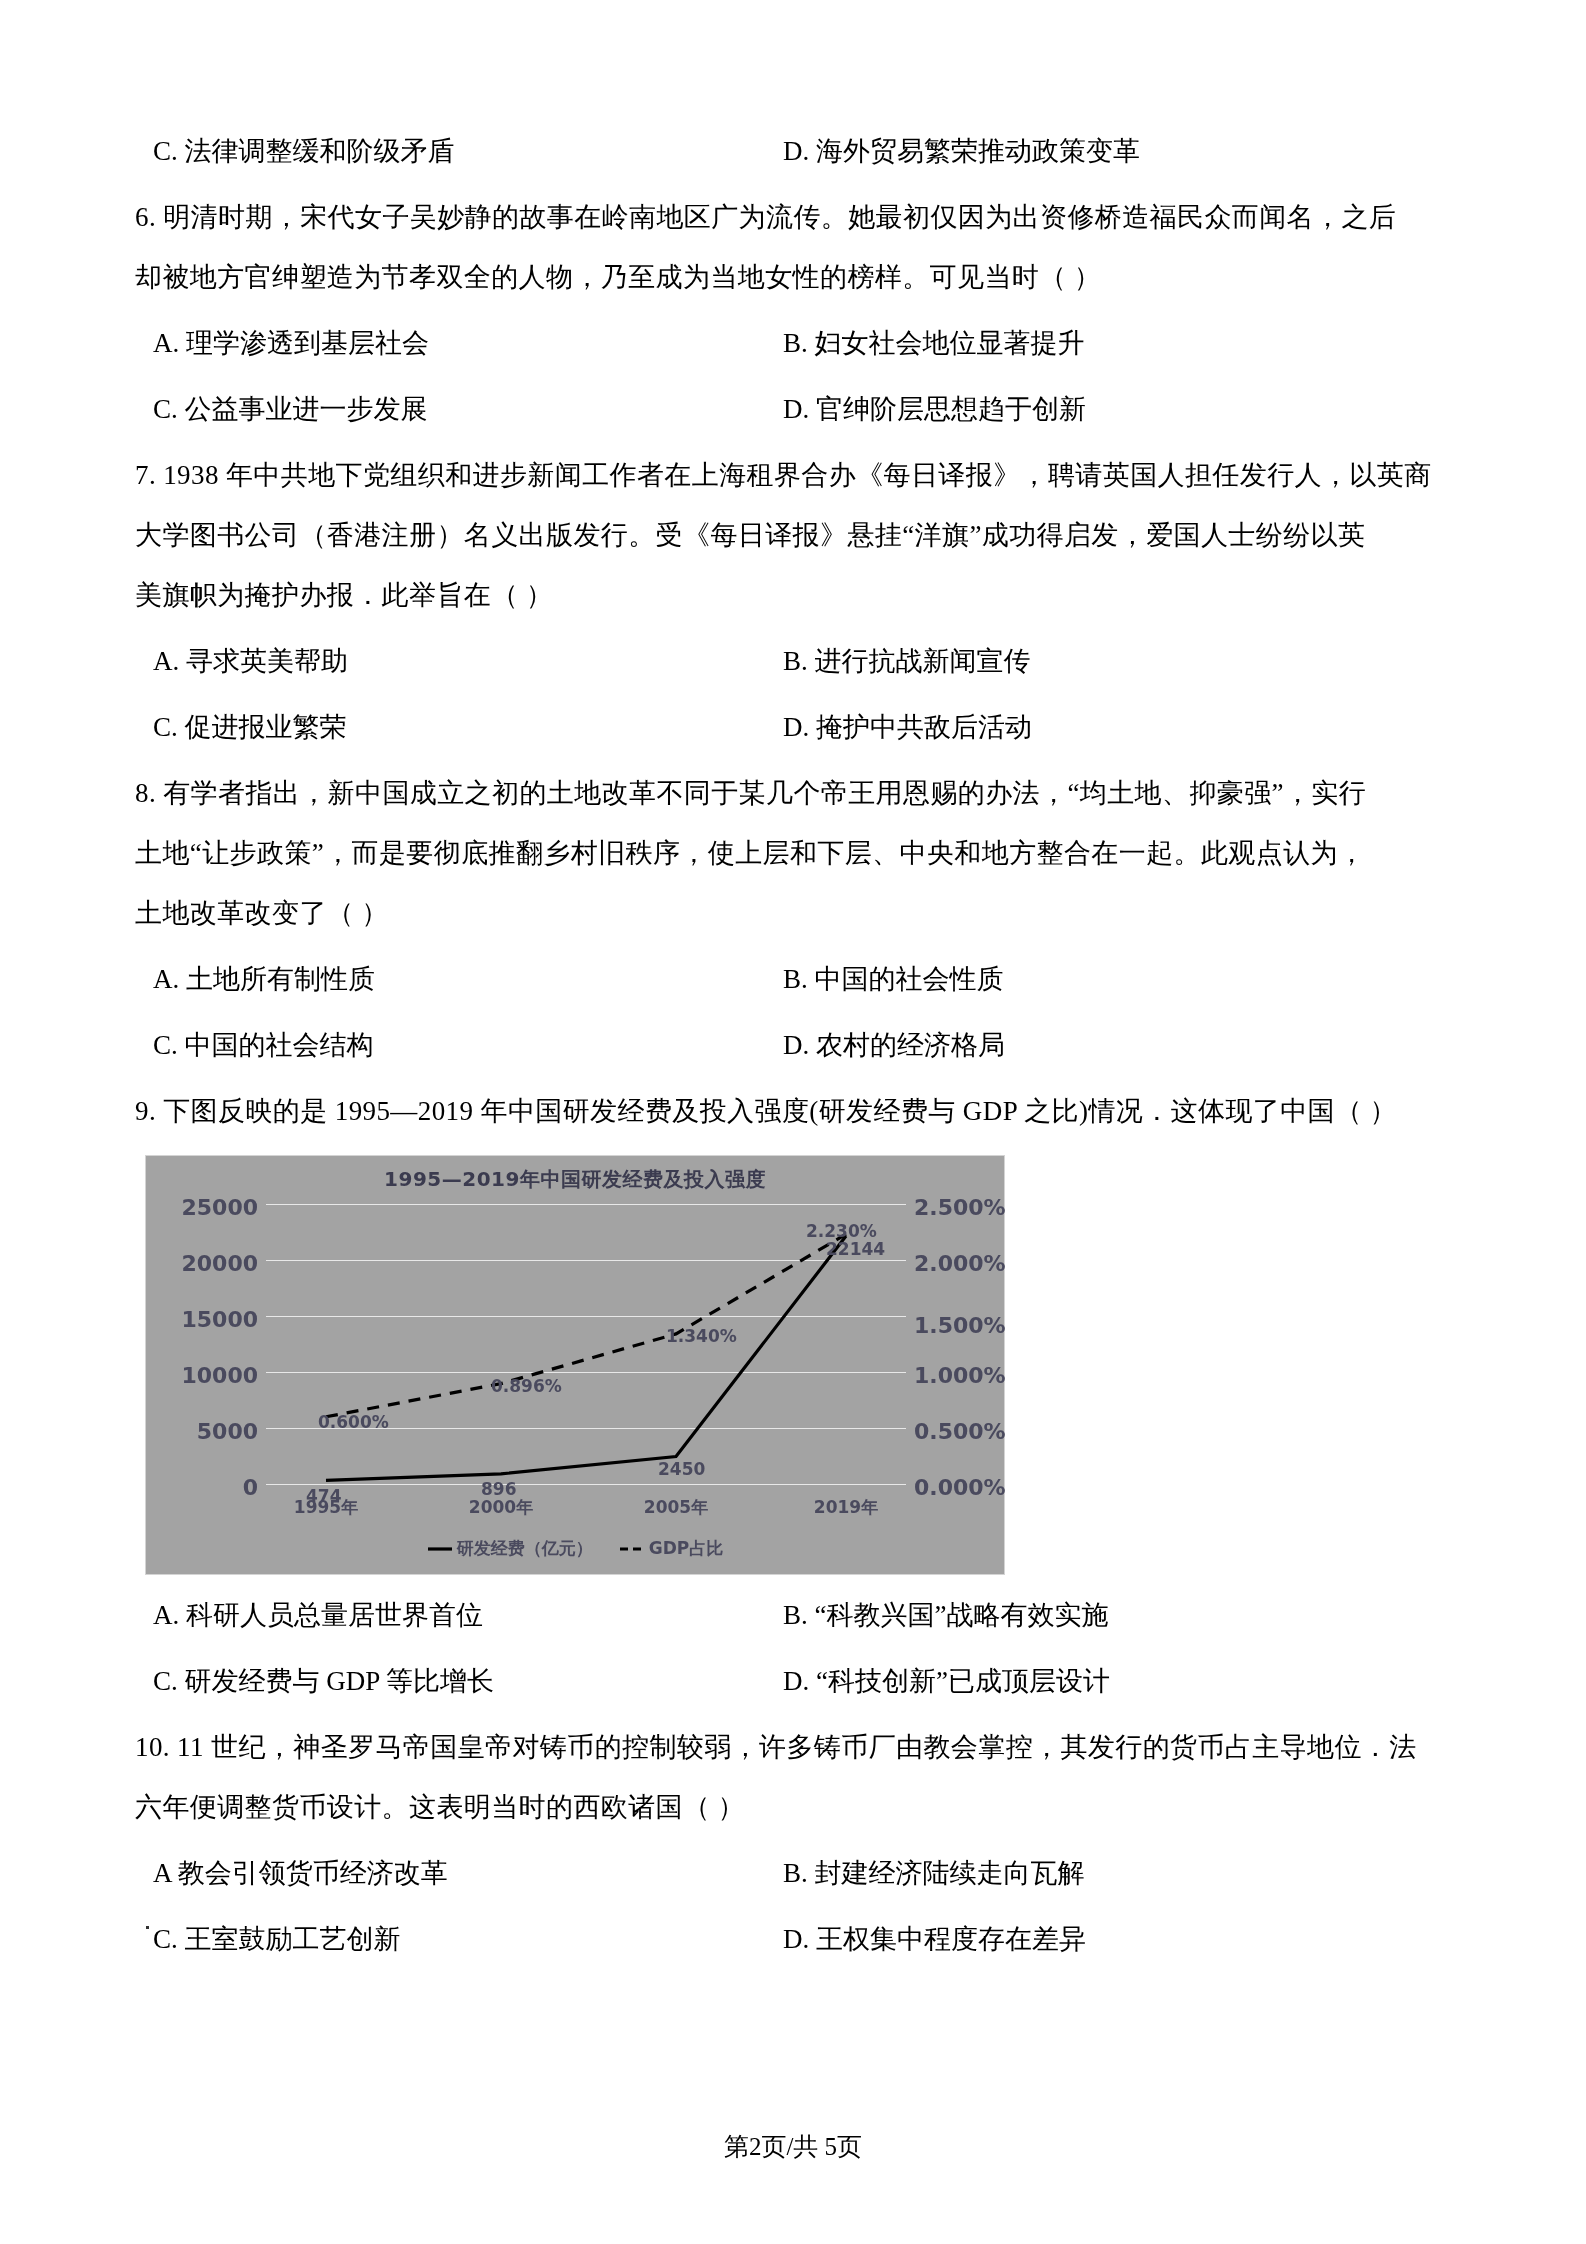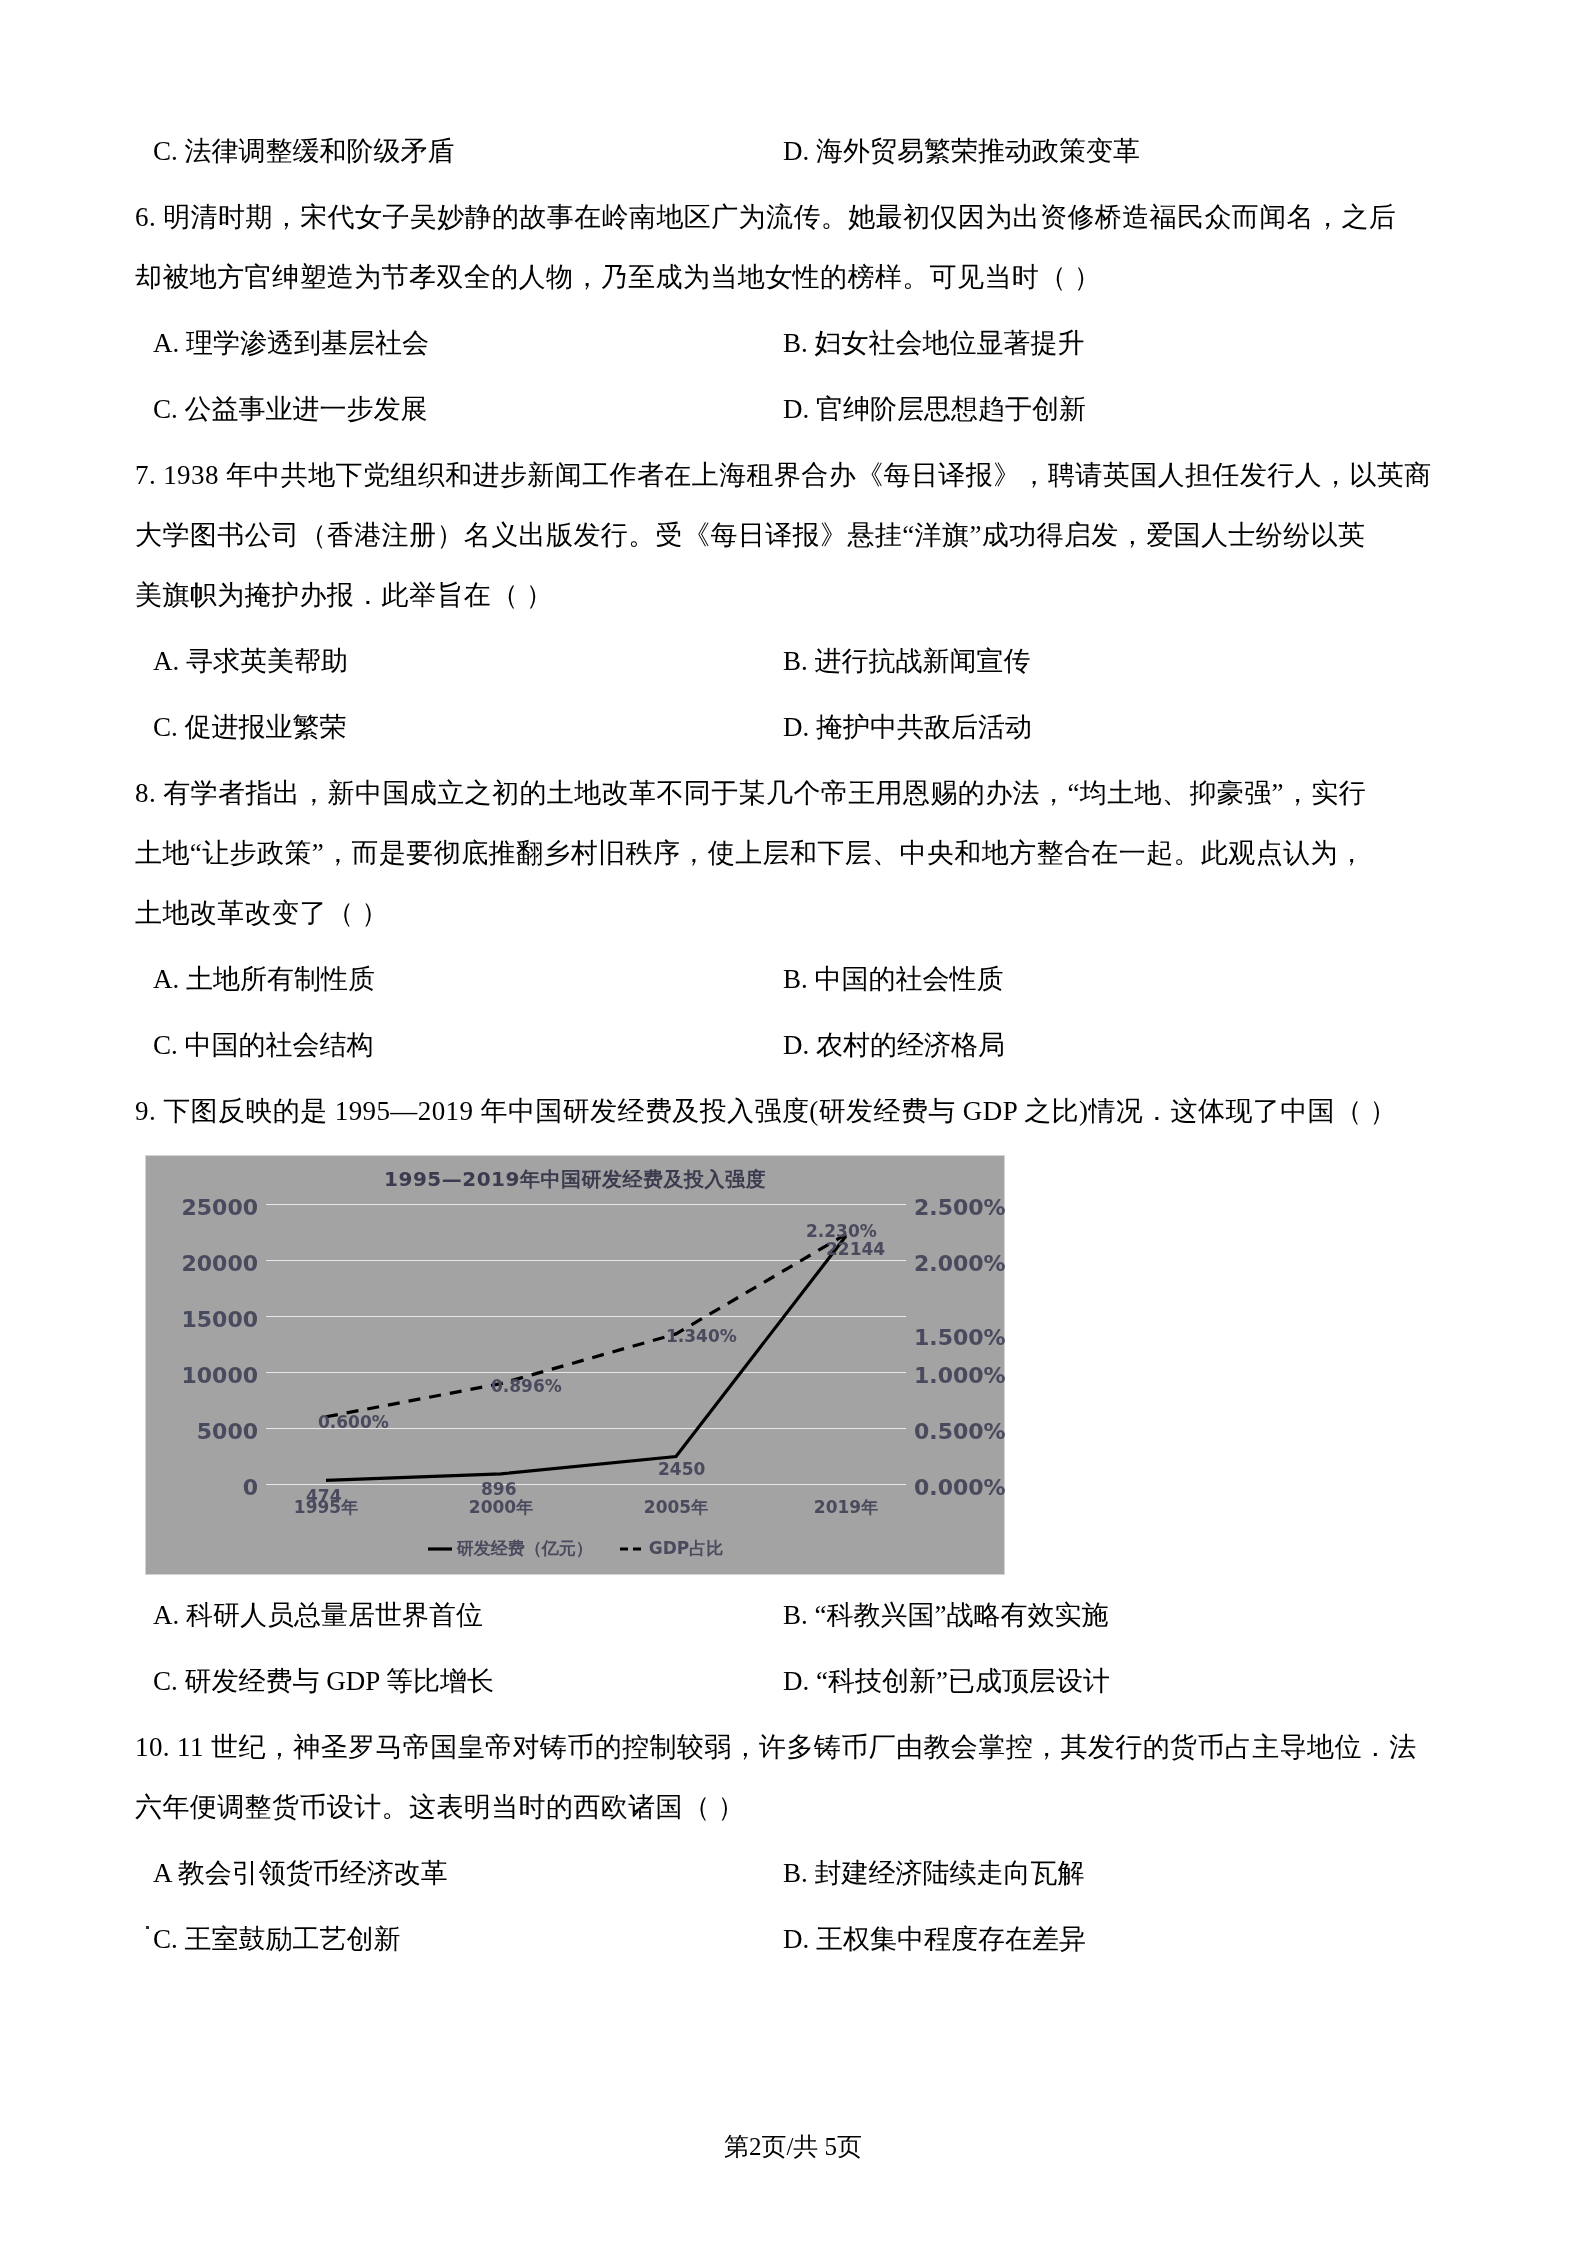--- a/index.html
+++ b/index.html
@@ -190,21 +190,21 @@
 
           <div class="ylab-left" style="top:-9px">25000</div>
           <div class="ylab-left" style="top:47px">20000</div>
           <div class="ylab-left" style="top:103px">15000</div>
           <div class="ylab-left" style="top:159px">10000</div>
           <div class="ylab-left" style="top:215px">5000</div>
           <div class="ylab-left" style="top:271px">0</div>
 
           <div class="ylab-right" style="top:-9px">2.500%</div>
           <div class="ylab-right" style="top:47px">2.000%</div>
-          <div class="ylab-right" style="top:121px">1.500%</div>
+          <div class="ylab-right" style="top:109px">1.500%</div>
           <div class="ylab-right" style="top:159px">1.000%</div>
           <div class="ylab-right" style="top:215px">0.500%</div>
           <div class="ylab-right" style="top:271px">0.000%</div>
 
           <svg width="640" height="280" viewBox="0 0 640 280" style="position:absolute;left:0;top:0;">
 
             <polyline points="60,212.8 235,179.6 410,129.9 580,30.2" fill="none" stroke="#000000" stroke-width="3.2" stroke-dasharray="12,9" stroke-linecap="butt"></polyline>
 
             <polyline points="60,276.4 235,269.9 410,252.6 580,32.0" fill="none" stroke="#000000" stroke-width="3.2"></polyline>
           </svg>

